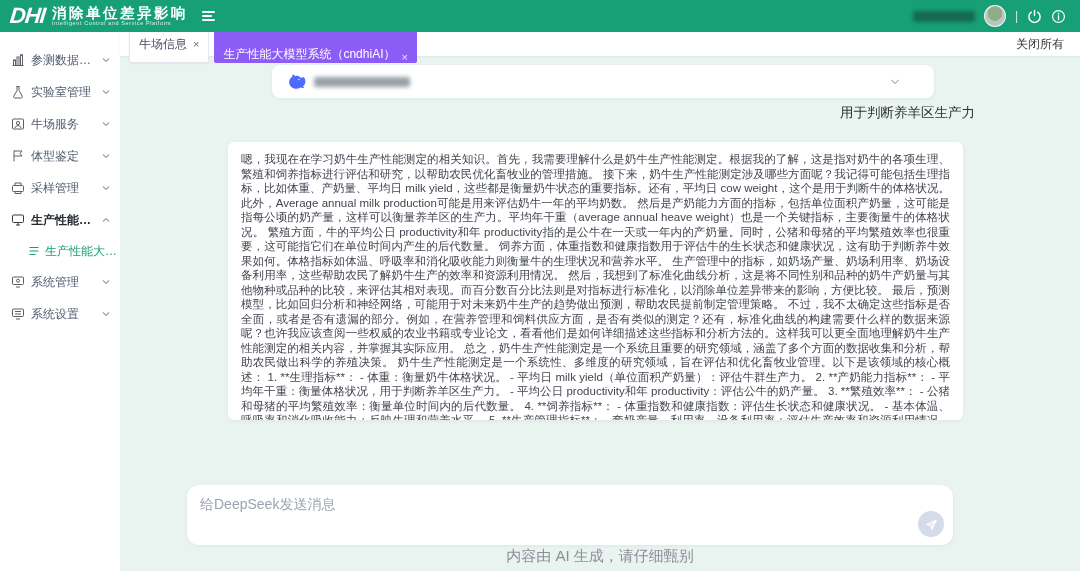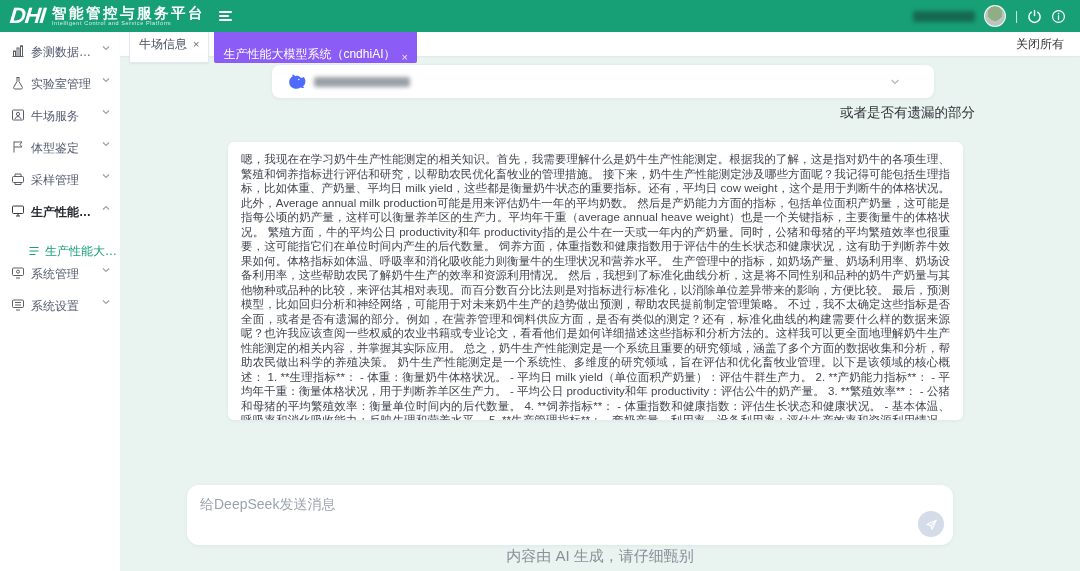--- a/index.html
+++ b/index.html
@@ -24,21 +24,21 @@
   
   .tabbar { position:absolute; top:32px; left:120px; right:0; height:24px; background:#fff; display:flex; align-items:center; padding-left:9px; box-shadow:0 1px 2px rgba(0,0,0,0.05); z-index:20; }
   .tab { height:37px; display:flex; align-items:center; gap:6px; padding:0 9px; font-size:12px; border-radius:2px; margin-right:5px; cursor:pointer; }
   .tab.inactive { background:#fff; border:1px solid #e4e7ed; color:#495060; box-shadow:0 1px 2px rgba(0,0,0,0.06); }
   .tab.active { background:#8b5cf6; color:#fff;align-items:flex-end; }
   .tab .x { font-size:11px; line-height:1; opacity:0.85; }
   .close-all { margin-left:auto; margin-right:16px; font-size:12px; color:#333; cursor:pointer; }
 
   
   .sidebar { position:absolute; top:32px; left:0; width:120px; bottom:0; background:#fff; padding-top:12px; z-index:10; }
-  .side-item { height:32px; display:flex; align-items:flex-start; padding:0 10px 0 11px; font-size:12px; color:#515a6e; cursor:pointer; white-space:nowrap; }
+  .side-item { height:32px; display:flex; align-items:center; padding:0 10px 0 11px; font-size:12px; color:#515a6e; cursor:pointer; white-space:nowrap; }
   .side-item .lbl { overflow:hidden; text-overflow:ellipsis; max-width:76px; }
   .side-item.active { color:#24292f; font-weight:700; }
   .side-icon { width:14px; height:14px; margin-right:6px; flex:0 0 14px; }
   .chev { margin-left:auto; width:8px; height:8px; flex:0 0 8px; }
   .sub-item { height:30px; display:flex; align-items:center; padding-left:28px; font-size:12px; color:#17a076; cursor:pointer; white-space:nowrap; }
   .sub-item .lbl { overflow:hidden; text-overflow:ellipsis; max-width:80px; }
   .sub-icon { width:12px; height:12px; margin-right:5px; flex:0 0 12px; }
 
   
   .content { position:absolute; top:56px; left:120px; right:0; bottom:0; background:#e9f3ef; }
@@ -60,21 +60,21 @@
 
   .gen-note { position:absolute; left:0; right:0; bottom:5px; text-align:center; font-size:15px; color:#8a8f99; }
 </style>
 </head>
 <body>
 
 <div class="app-header">
   <div class="logo-wrap">
     <span class="logo-dhi">DHI</span>
     <span class="title-col">
-      <span class="app-title">智能管控与服务平台</span>
+      <span class="app-title">消除单位差异影响</span>
       <span class="app-subtitle">Intelligent Control and Service Platform</span>
     </span>
   </div>
   <span class="menu-toggle">
       <i></i>
       <i></i>
       <i></i>
     </span>
   <div class="header-right">
     <span class="user-blur"></span>
@@ -203,21 +203,21 @@
       <path fill="#4D6BFE" d="M21.5 6.6c-.4-.2-.6.2-.9.4-.1.1-.2.2-.3.2-.9.5-1.9.3-2.7-.3-.2-.1-.3-.3-.5-.5-.8-.9-1.9-1.3-3.1-1.2-.5 0-1 .2-1.5.4-.3.1-.4 0-.5-.2-.2-.5-.6-.8-1.1-1-.6-.3-1.2-.4-1.8-.3-.3 0-.4.2-.2.4.1.2.3.4.4.6.1.2.3.4.3.7-.7.4-1.4.9-2 1.5-1.4 1.5-2.1 3.3-1.9 5.4.2 2.2 1.2 3.9 3 5.2 1.7 1.2 3.6 1.6 5.7 1.4 1.3-.1 2.6-.5 3.7-1.2 1.2.4 2.4.5 3.6.1.3-.1.3-.3.1-.5-.4-.3-.9-.5-1.3-.8 1.3-1 2.2-2.3 2.6-3.9.5-1.9.2-3.7-.8-5.4-.2-.4-.5-.8-.8-1z"></path>
       <circle cx="16.2" cy="9.3" r="0.8" fill="#fff"></circle>
     </svg>
     <span class="model-blur"></span>
     <svg class="model-chev" viewBox="0 0 10 10">
         <path d="M1.5 3l3.5 3.5L8.5 3" stroke="#b0b6bd" fill="none" stroke-width="1.2"></path>
       </svg>
   </div>
 
   <div class="user-msg-row">
-    <span class="user-msg">或者是否有遗漏的部分</span>
+    <span class="user-msg">用于判断养羊区生产力</span>
   </div>
 
   <div class="ai-card">
     <div class="ai-text">嗯，我现在在学习奶牛生产性能测定的相关知识。首先，我需要理解什么是奶牛生产性能测定。根据我的了解，这是指对奶牛的各项生理、繁殖和饲养指标进行评估和研究，以帮助农民优化畜牧业的管理措施。 接下来，奶牛生产性能测定涉及哪些方面呢？我记得可能包括生理指标，比如体重、产奶量、平均日 milk yield，这些都是衡量奶牛状态的重要指标。还有，平均日 cow weight，这个是用于判断牛的体格状况。此外，Average annual milk production可能是用来评估奶牛一年的平均奶数。 然后是产奶能力方面的指标，包括单位面积产奶量，这可能是指每公顷的奶产量，这样可以衡量养羊区的生产力。平均年干重（average annual heave weight）也是一个关键指标，主要衡量牛的体格状况。 繁殖方面，牛的平均公日 productivity和年 productivity指的是公牛在一天或一年内的产奶量。同时，公猪和母猪的平均繁殖效率也很重要，这可能指它们在单位时间内产生的后代数量。 饲养方面，体重指数和健康指数用于评估牛的生长状态和健康状况，这有助于判断养牛效果如何。体格指标如体温、呼吸率和消化吸收能力则衡量牛的生理状况和营养水平。 生产管理中的指标，如奶场产量、奶场利用率、奶场设备利用率，这些帮助农民了解奶牛生产的效率和资源利用情况。 然后，我想到了标准化曲线分析，这是将不同性别和品种的奶牛产奶量与其他物种或品种的比较，来评估其相对表现。而百分数百分比法则是对指标进行标准化，以消除单位差异带来的影响，方便比较。 最后，预测模型，比如回归分析和神经网络，可能用于对未来奶牛生产的趋势做出预测，帮助农民提前制定管理策略。 不过，我不太确定这些指标是否全面，或者是否有遗漏的部分。例如，在营养管理和饲料供应方面，是否有类似的测定？还有，标准化曲线的构建需要什么样的数据来源呢？也许我应该查阅一些权威的农业书籍或专业论文，看看他们是如何详细描述这些指标和分析方法的。这样我可以更全面地理解奶牛生产性能测定的相关内容，并掌握其实际应用。 总之，奶牛生产性能测定是一个系统且重要的研究领域，涵盖了多个方面的数据收集和分析，帮助农民做出科学的养殖决策。 奶牛生产性能测定是一个系统性、多维度的研究领域，旨在评估和优化畜牧业管理。以下是该领域的核心概述： 1. **生理指标**： - 体重：衡量奶牛体格状况。 - 平均日 milk yield（单位面积产奶量）：评估牛群生产力。 2. **产奶能力指标**： - 平均年干重：衡量体格状况，用于判断养羊区生产力。 - 平均公日 productivity和年 productivity：评估公牛的奶产量。 3. **繁殖效率**： - 公猪和母猪的平均繁殖效率：衡量单位时间内的后代数量。 4. **饲养指标**： - 体重指数和健康指数：评估生长状态和健康状况。 - 基本体温、呼吸率和消化吸收能力：反映生理和营养水平。 5. **生产管理指标**： - 套奶产量、利用率、设备利用率：评估生产效率和资源利用情况。 6. **标准化方法**： - 标准化曲线分析：将不同物种的奶牛产奶量进行比较。 - 百分数百分比法：对指标进行标准化，消除单位差异影响。 7. **预测模型**： - 回归分析和神经网络：用于预测未来奶场产量。 8. **营养与饲料管理**： - 饮食质量和种类的测定，确保合理 feeding，提高奶场效率。 通过这些指标和方法，奶牛生产性能测定帮助农民优化养殖结构和管理措施，提升奶场效益。</div>
   </div>
 
   <div class="input-box">
     <textarea placeholder="给DeepSeek发送消息" style=""></textarea>
     <div class="send-btn">
       <svg width="13" height="13" viewBox="0 0 14 14">

